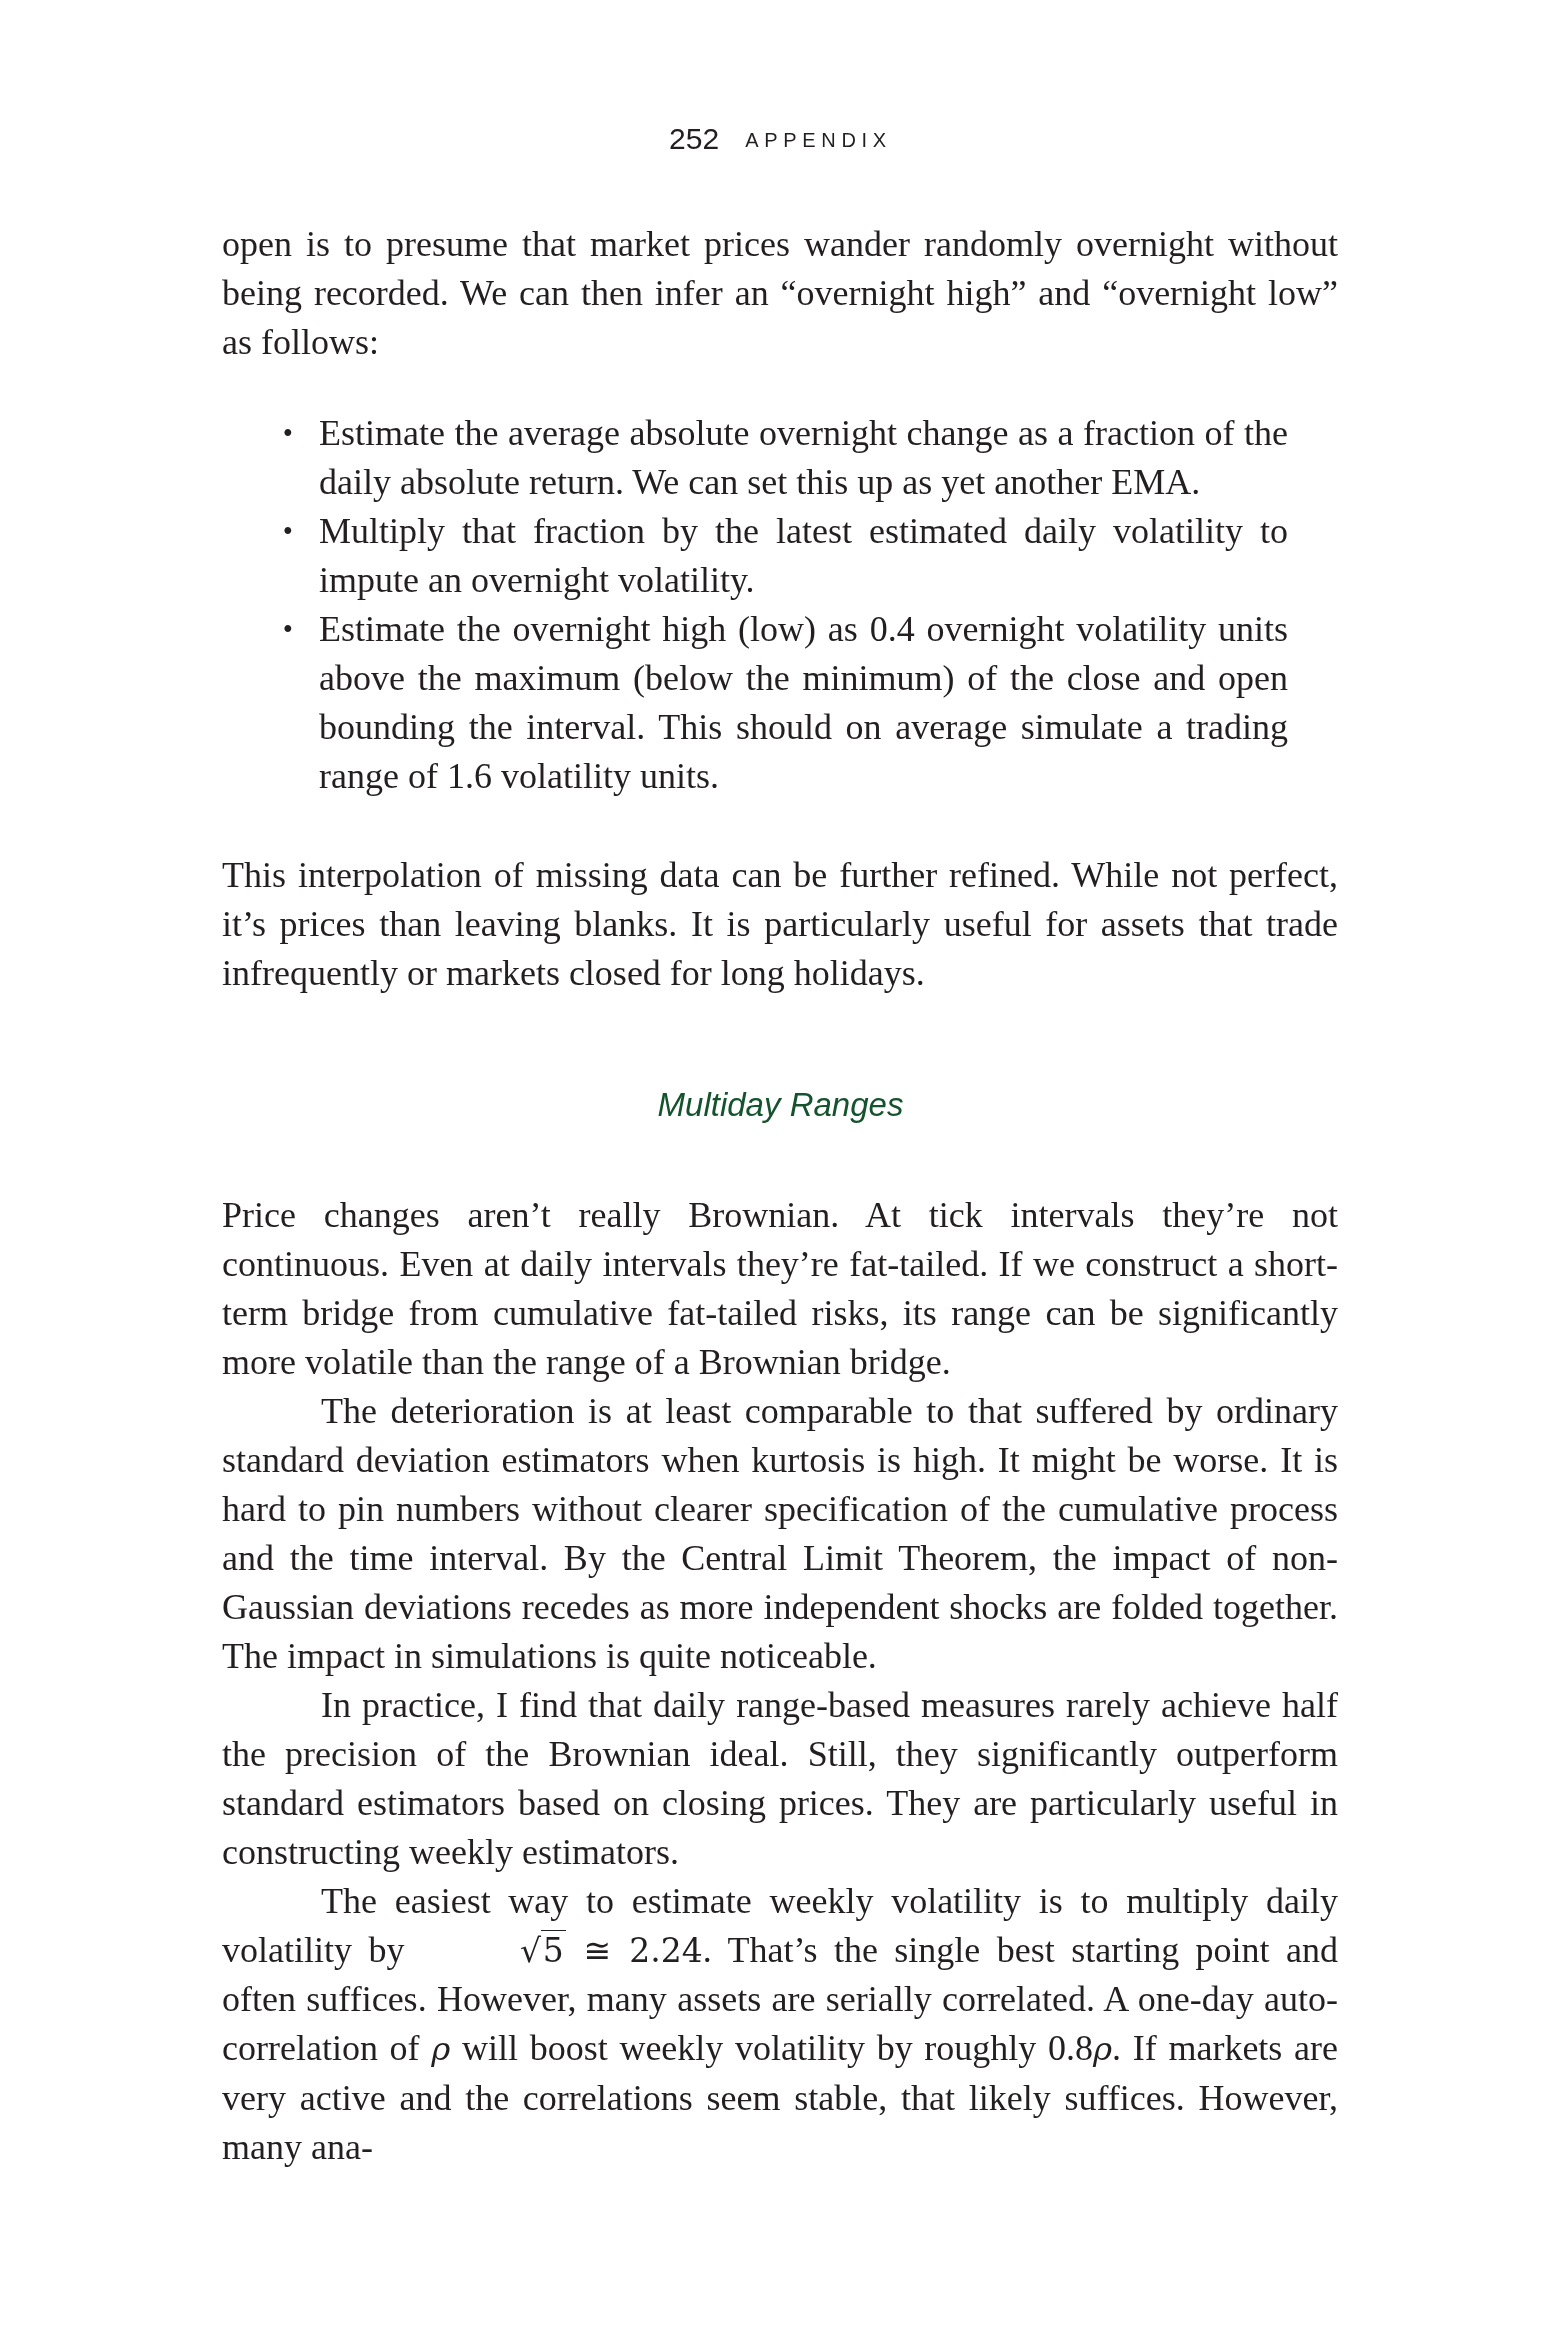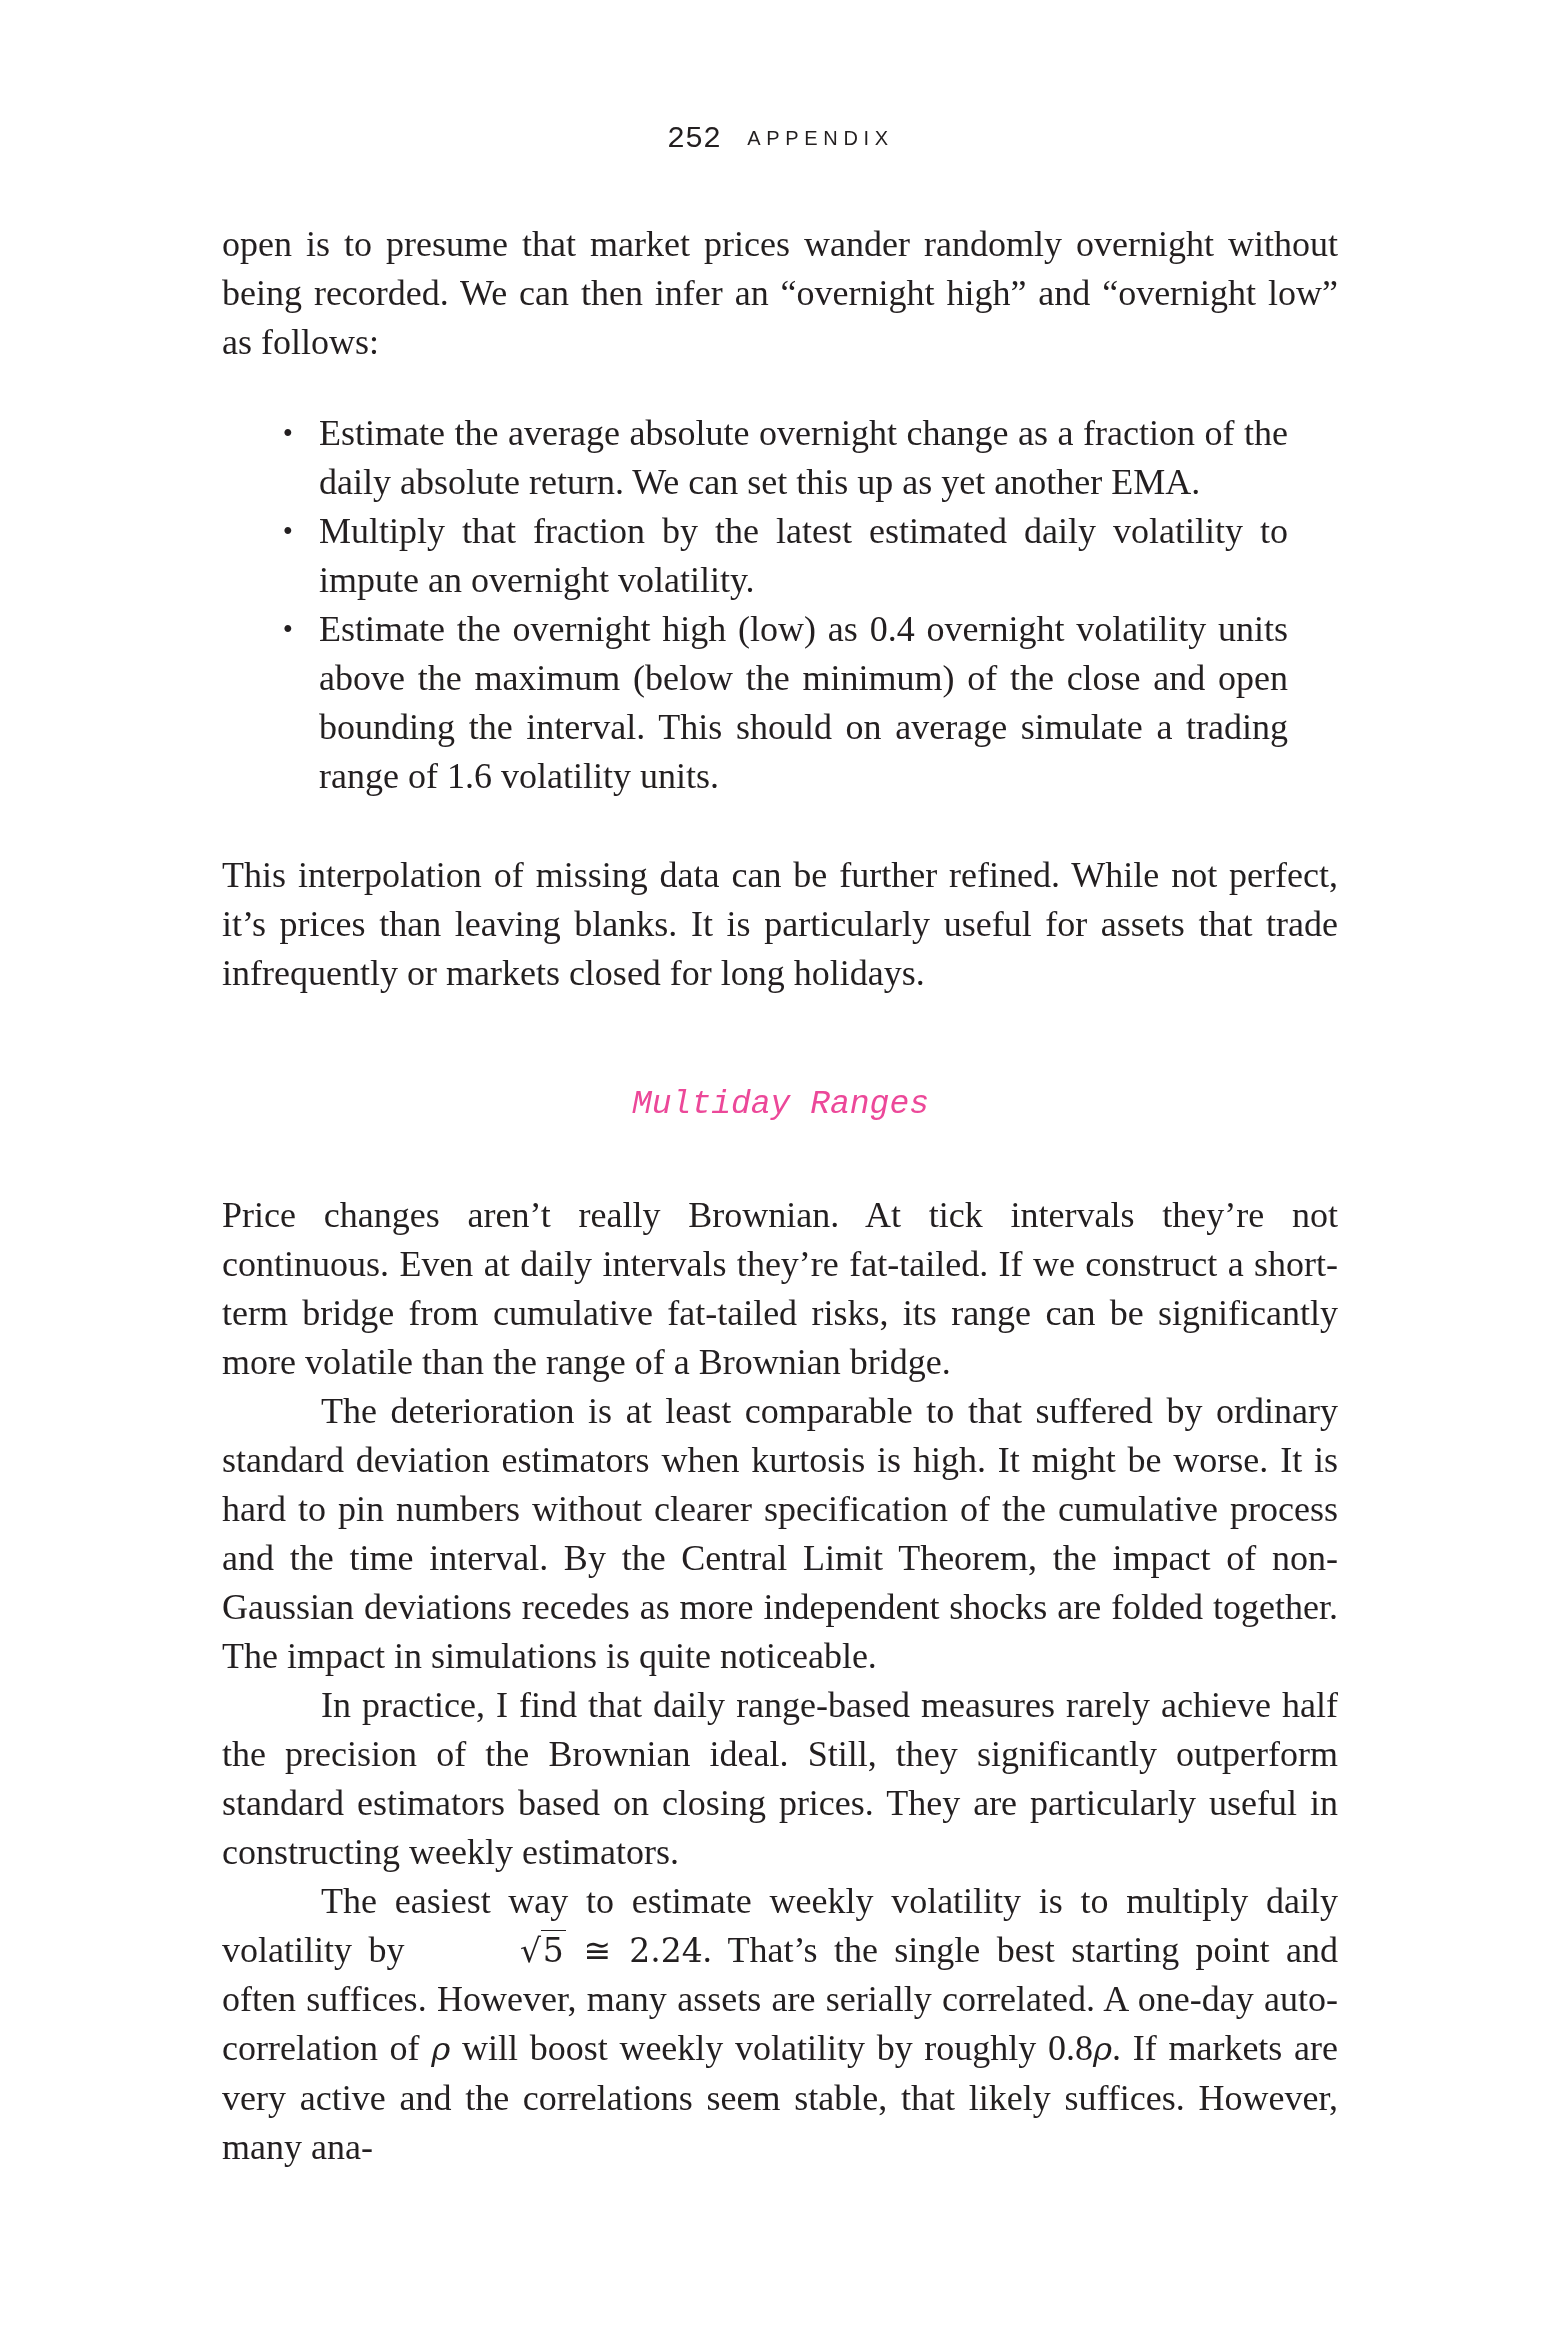--- a/index.html
+++ b/index.html
@@ -1,31 +1,31 @@
 <!DOCTYPE html>
 <html><head>
   <meta charset="utf-8">
   <style>
     html, body { margin: 0; padding: 0; background: #ffffff; }
     body { width: 1561px; height: 2341px; position: relative; overflow: hidden; color: #231f20; }
     .page { position: absolute; left: 0; top: 0; width: 1561px; height: 2341px; }
     .running-head { position: absolute; top: 122px; left: 0; width: 1561px; text-align: center; font-size: 28px; }
-    .running-head .pnum { font-family: Liberation Mono, monospace; font-size: 30px; text-align: center; }
+    .running-head .pnum { font-family: Liberation Sans, sans-serif; font-size: 30px; text-align: center; }
     .running-head .sect { font-family: "Liberation Sans", sans-serif; letter-spacing: 5.7px; font-size: 20px; margin-left: 19px; vertical-align: 1.9px; }
 
     .text { position: absolute; left: 222px; width: 1116px; font-family: "Liberation Serif", serif; font-size: 36px; line-height: 49px; text-align: justify; }
     .text p { margin: 0; }
     .indent { text-indent: 99px; }
 
     .block1 { top: 220px; }
     .bullets { position: absolute; left: 277px; width: 1011px; top: 409px; font-family: "Liberation Serif", serif; font-size: 36px; line-height: 49px; list-style: none; margin: 0; padding: 0; text-align: justify; }
     .bullets li { position: relative; padding-left: 42px; }
     .bullets li .bullet { position: absolute; left: 5.7px; top: 0; font-size: 29px; }
     .block2 { top: 851px; }
-    .heading { position: absolute; top: 1086px; left: 0; width: 1561px; text-align: center; font-family: Liberation Mono, monospace; font-style: italic; font-size: 33px; color: #ec4899; }
+    .heading { position: absolute; top: 1086px; left: 0; width: 1561px; text-align: center; font-family: Liberation Sans, sans-serif; font-style: italic; font-size: 33px; color: #14532d; }
     .block3 { top: 1191px; }
     .math { font-family: "DejaVu Serif", serif; font-size: 33px; }
     .rho { font-style: italic; font-family: "DejaVu Serif", serif; font-size: 32.5px; }
     .sqrt { display: inline-block; }
     .sqrt .rad { border-top: 1.9px solid #231f20; padding: 0 1.9px; }
   </style>
 </head>
 <body>
 
 <div class="page">

